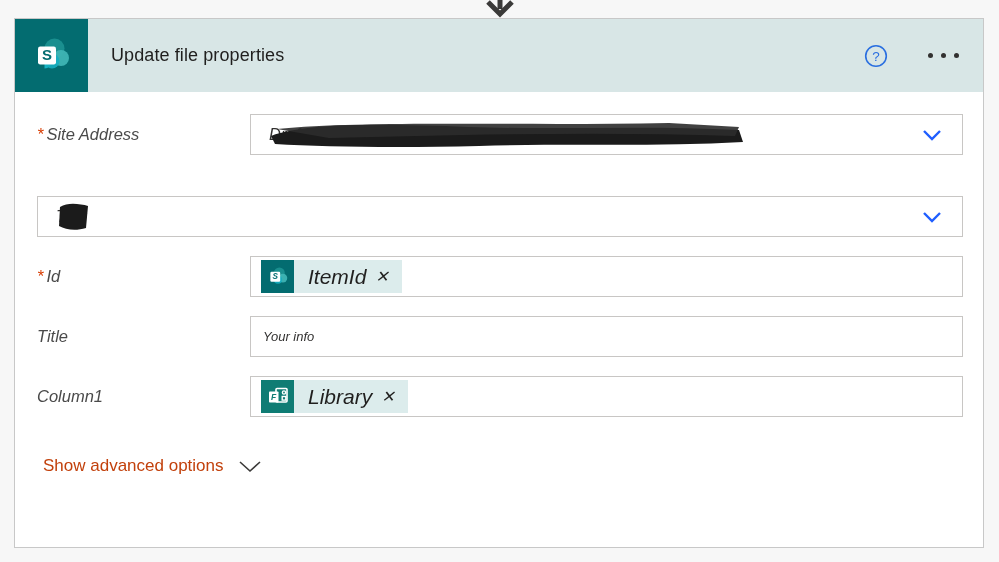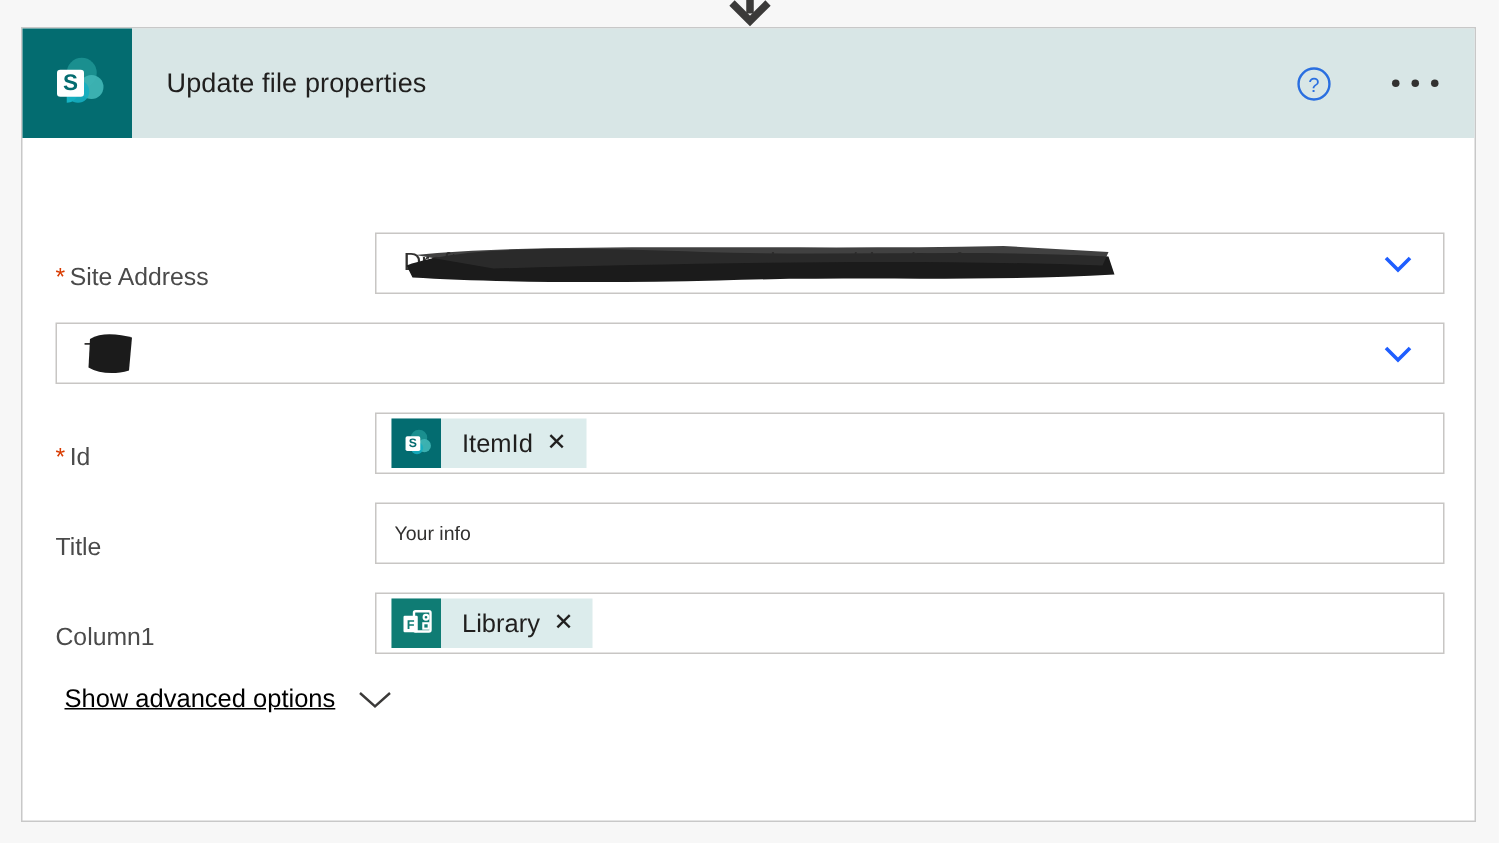--- a/index.html
+++ b/index.html
@@ -99,23 +99,24 @@
     background: #323130;
   }
 
   
   .card-body {
     padding: 0;
   }
 
   .field-row {
     display: flex;
-    align-items: flex-end;
+    align-items: flex-start;
     padding: 0 0 0 22px;
     height: 60px;
+    font-style: italic;
   }
   .field-row.first { padding-top: 22px; height: 82px; }
 
   .field-label {
     width: 213px;
     flex: 0 0 213px;
     font-size: 16.5px;
     color: #4a4a4a;
     line-height: 22px;
     padding-top: 9px;
@@ -199,21 +200,21 @@
     width: 33px;
     height: 33px;
     flex: 0 0 33px;
     background: #036c70;
     display: flex;
     align-items: center;
     justify-content: center;
   }
   .token-icon.forms { background: #0f7c74; }
   .token-label {
-    font-size: 17px;
+    font-size: 21px;
     color: #201f1e;
     padding: 0 9px 0 14px;
     white-space: nowrap;
   }
   .token-remove {
     font-size: 16px;
     color: #201f1e;
     padding-right: 13px;
     cursor: pointer;
     line-height: 1;
@@ -222,24 +223,23 @@
   
   .advanced-row {
     display: flex;
     align-items: center;
     padding: 20px 0 0 28px;
     gap: 14px;
     cursor: pointer;
     width: max-content;
   }
   .advanced-link {
-    color: #000000;
+    color: #c2410c;
     font-size: 17px;
     white-space: nowrap;
-    text-decoration: underline;
   }
 </style>
 </head>
 <body>
 
 <div id="root">
 
   <svg class="flow-arrow" viewBox="0 0 36 36">
     <path d="M18 0 L18 27" stroke="#3b3a39" stroke-width="5" fill="none"></path>
     <path d="M6 20 L18 32 L30 20" stroke="#3b3a39" stroke-width="5" fill="none" stroke-linejoin="miter" stroke-linecap="butt"></path>

